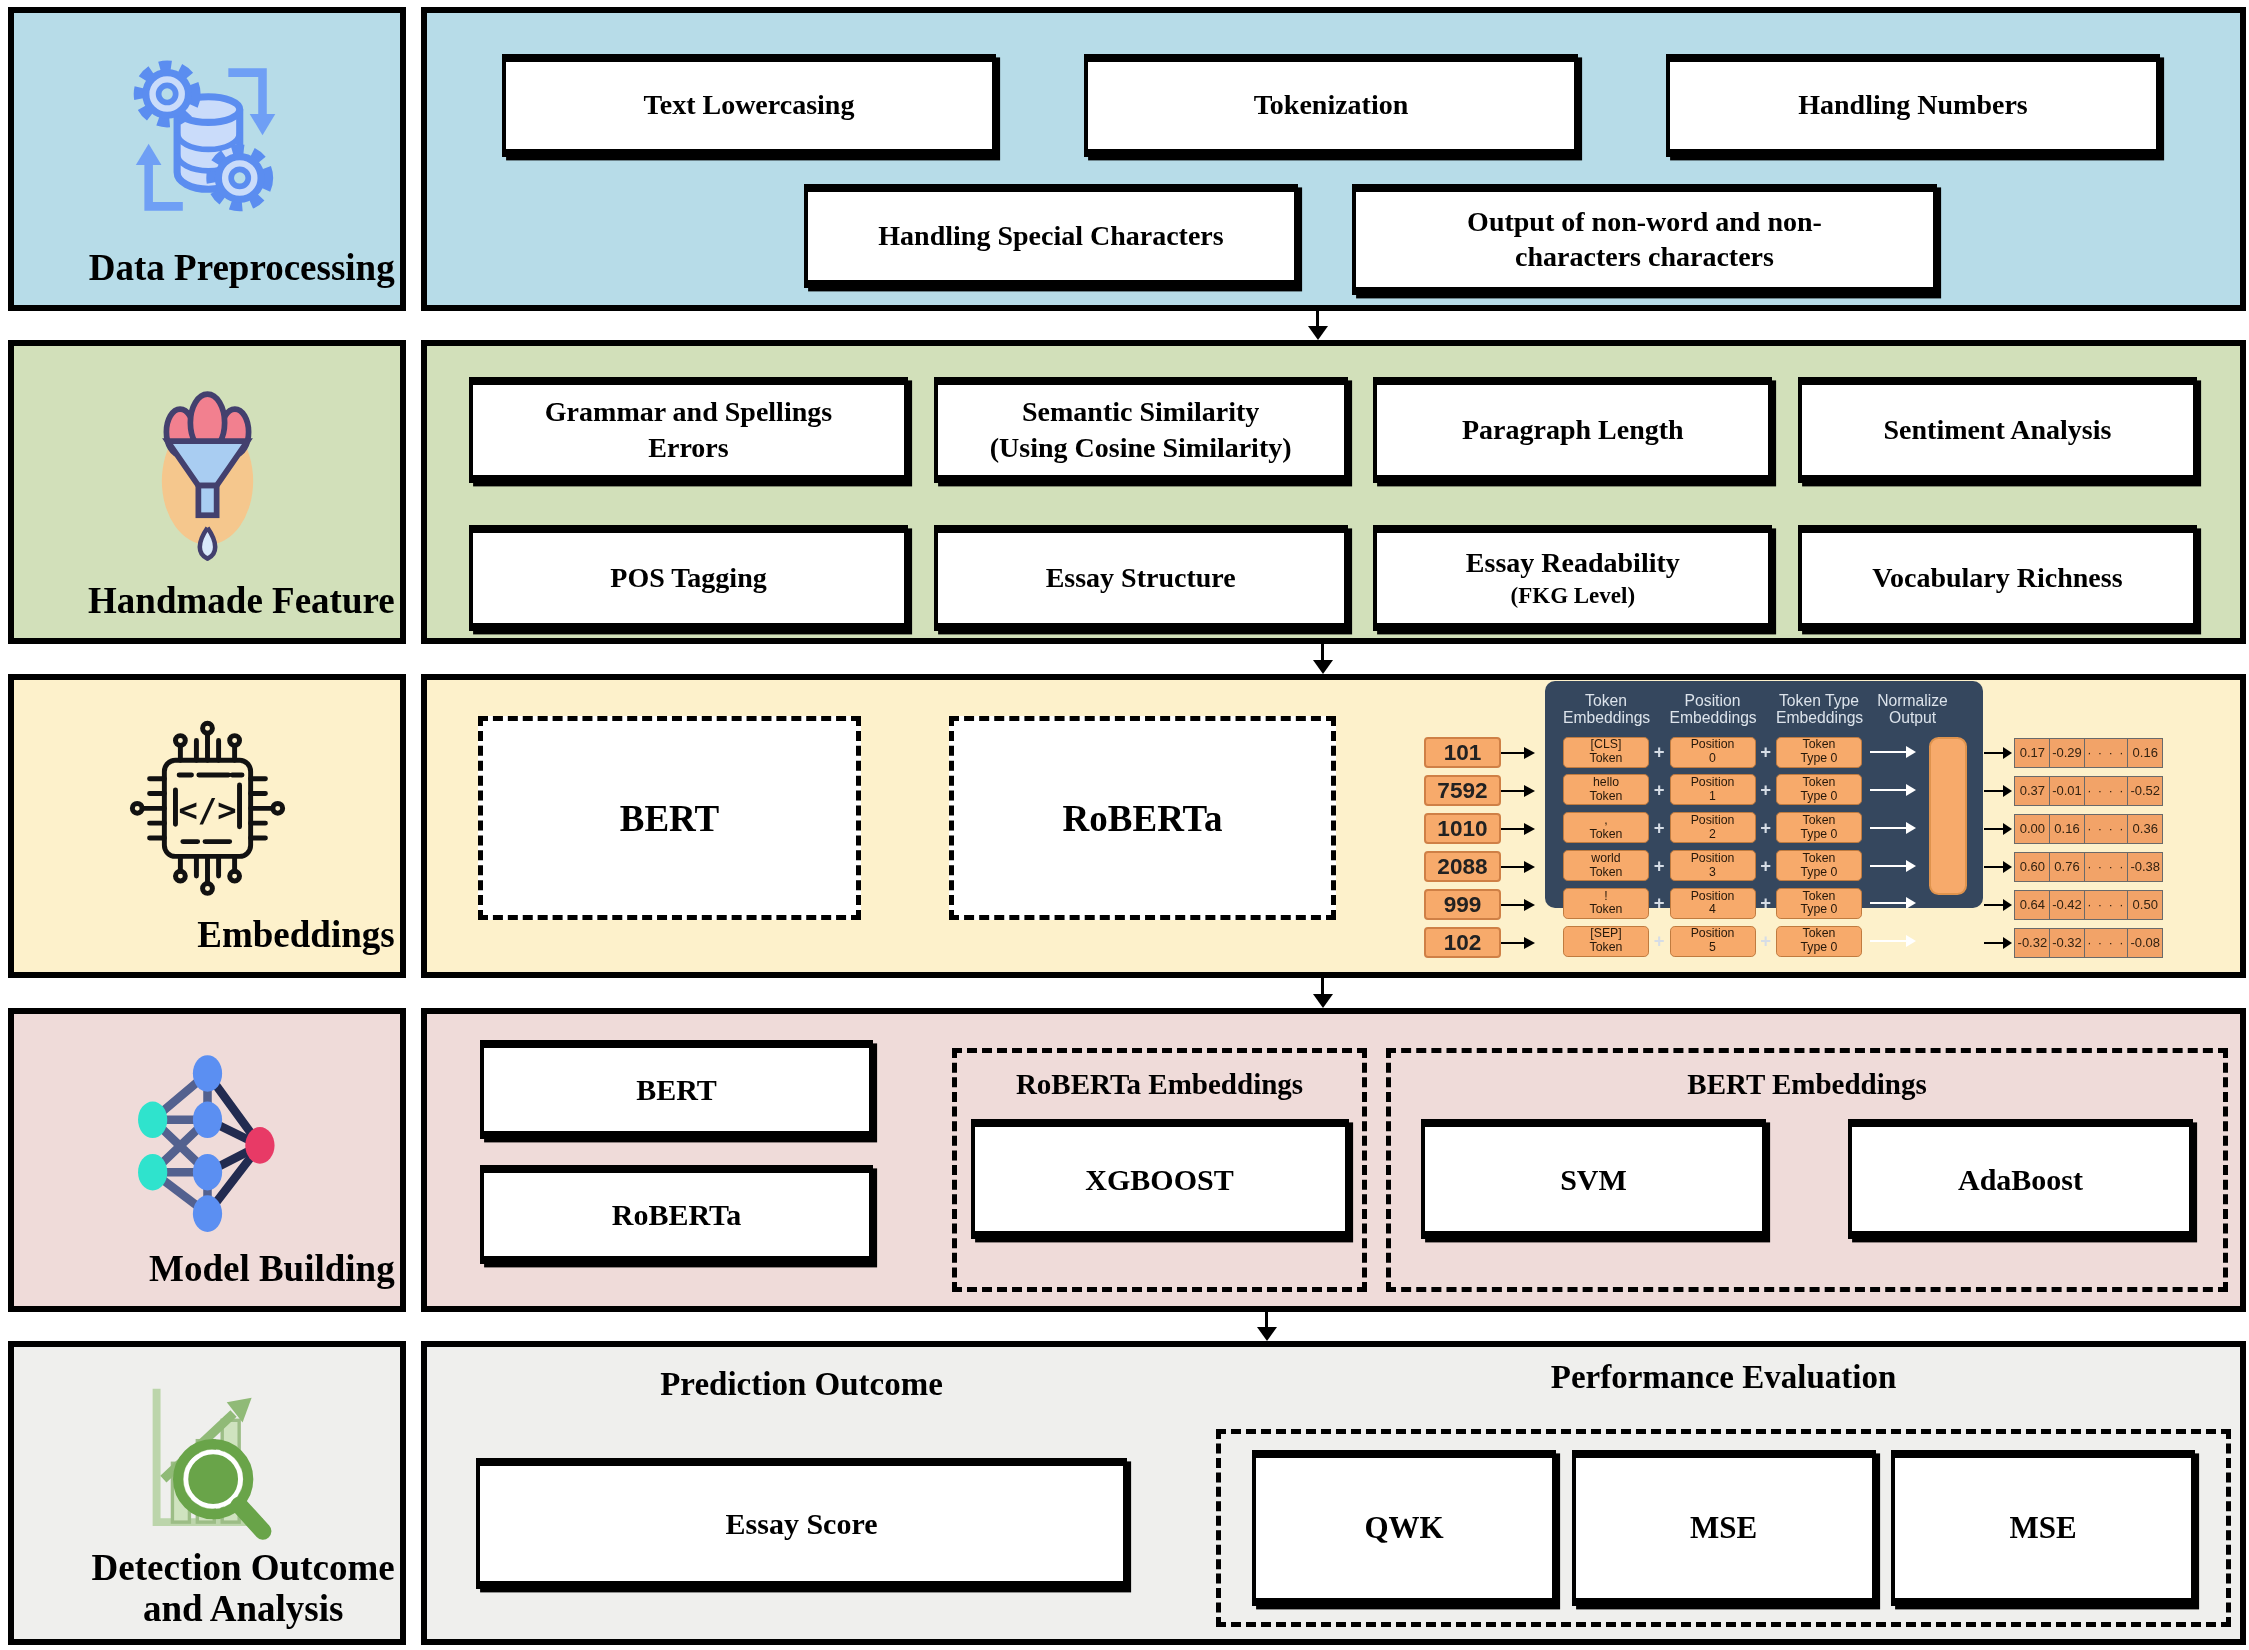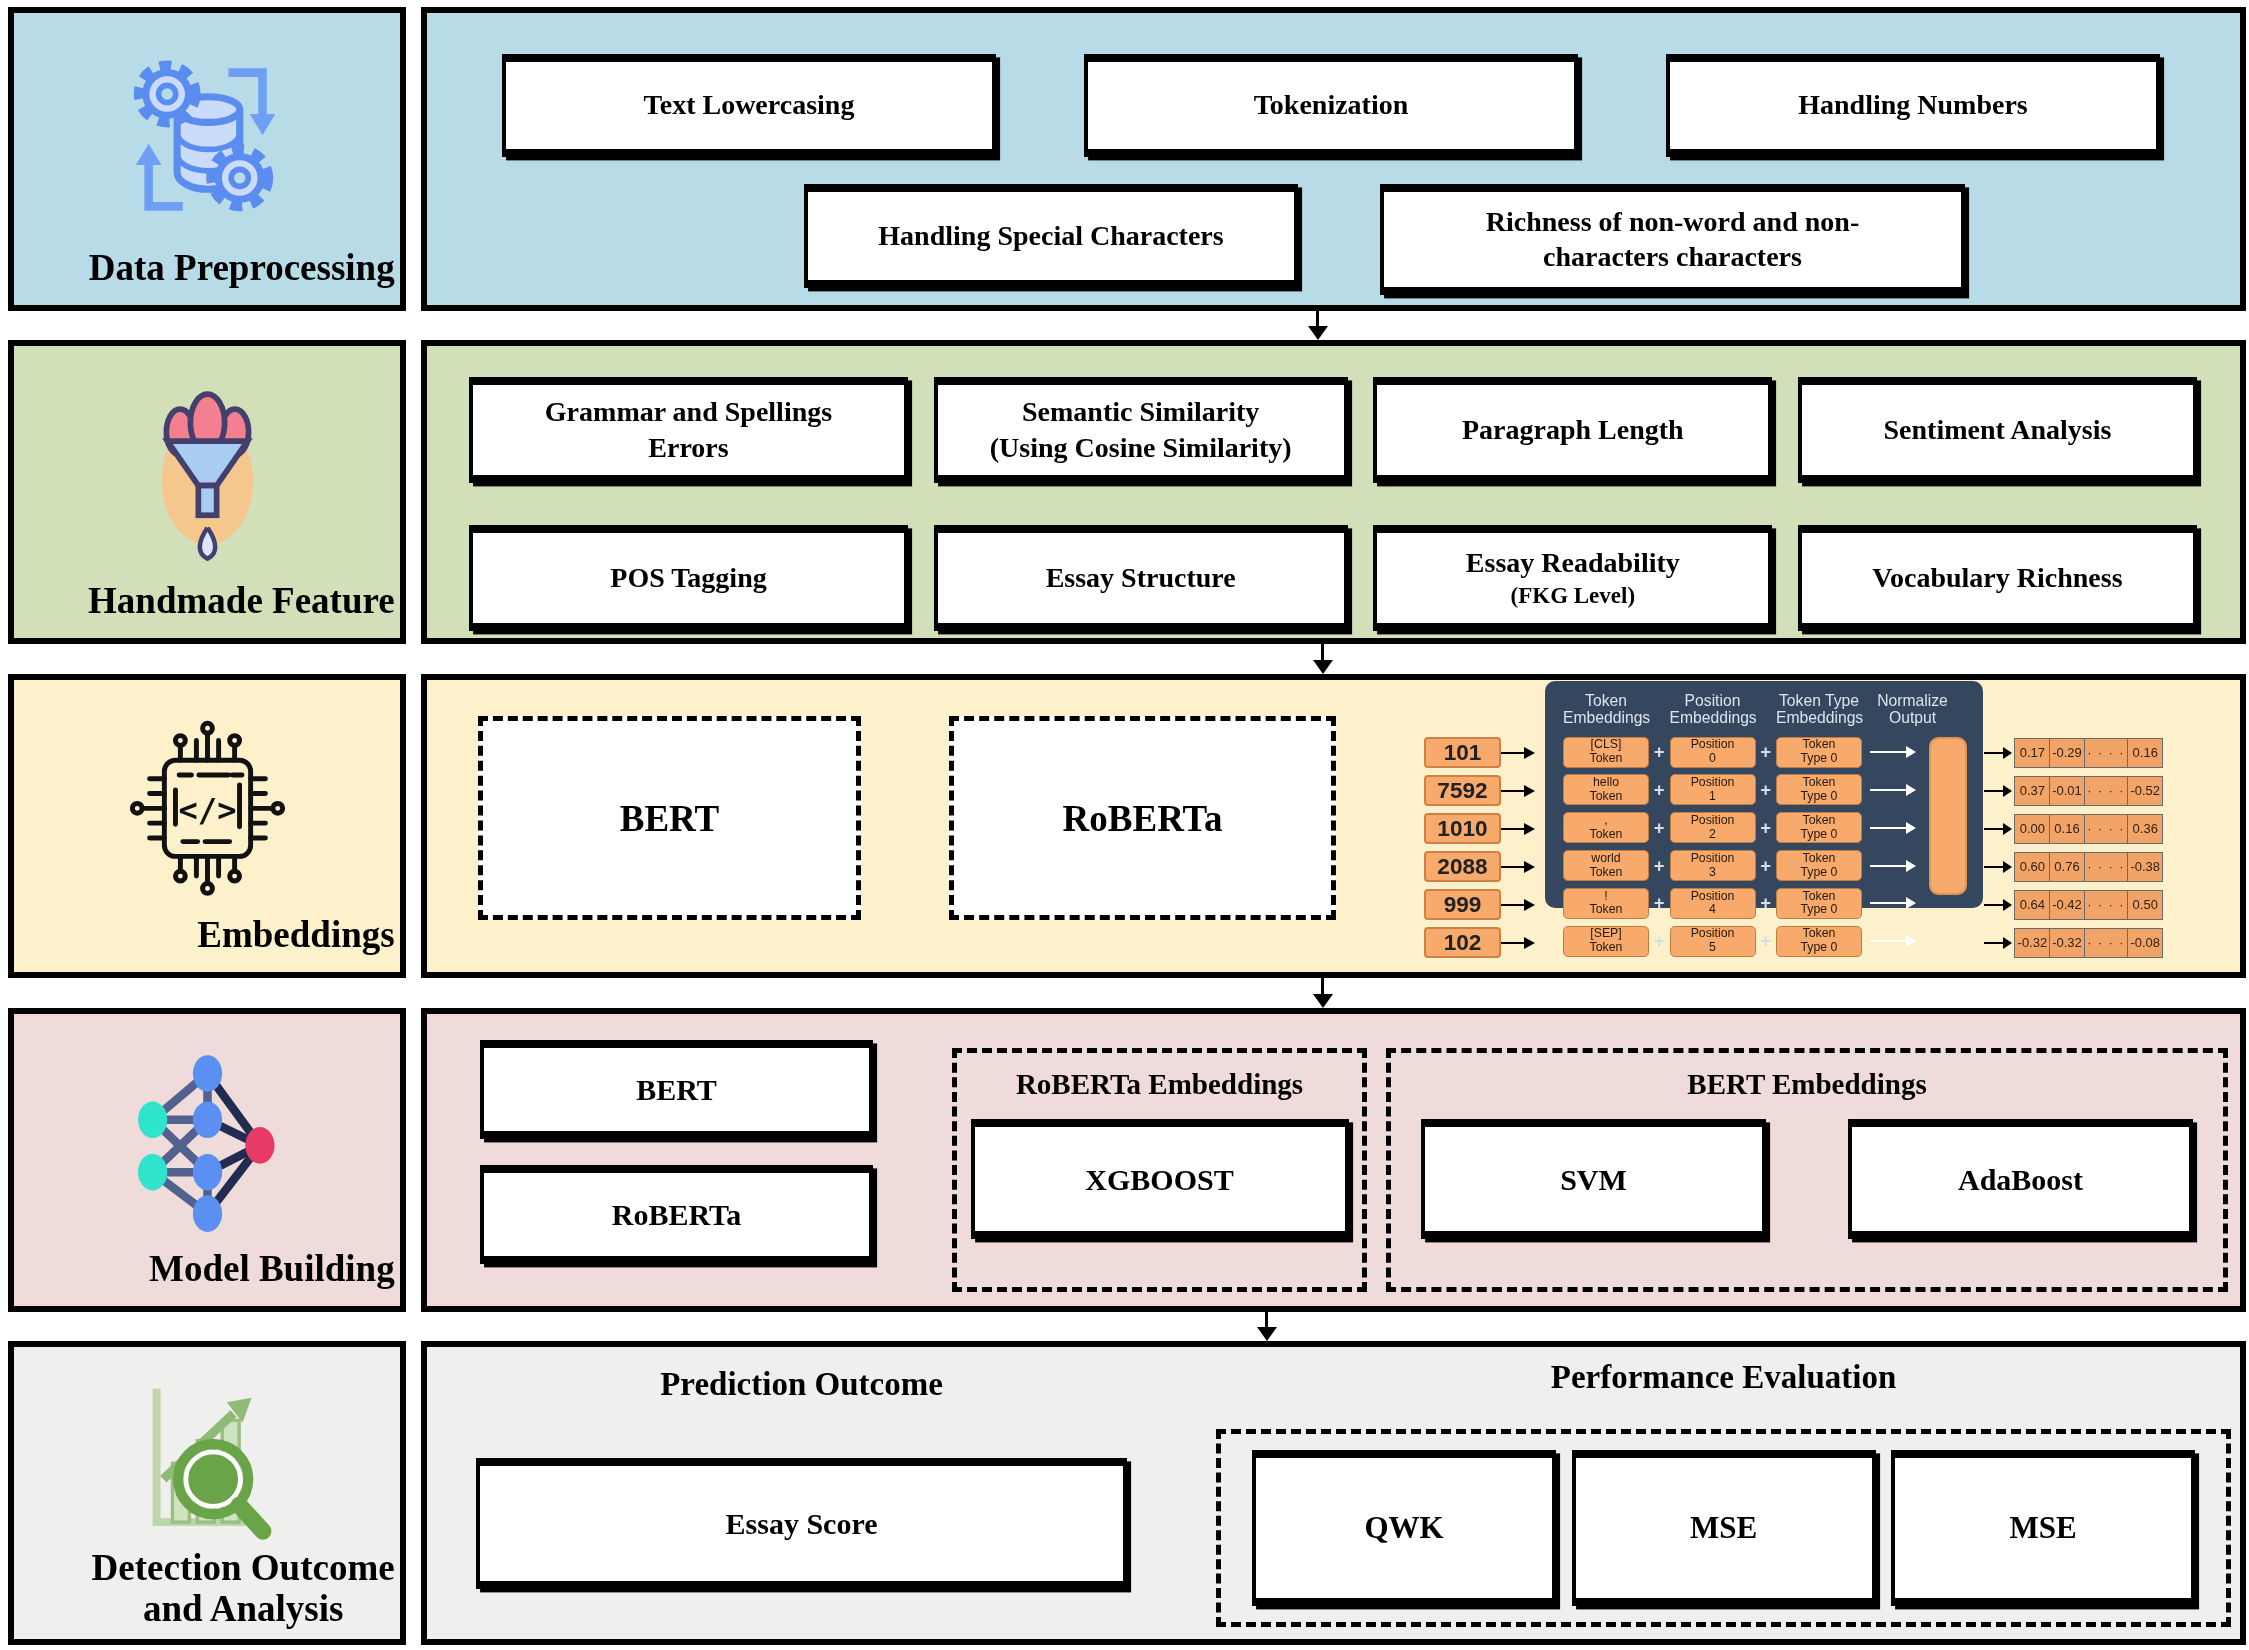--- a/index.html
+++ b/index.html
@@ -43,21 +43,21 @@
   .dgroup-label { font-weight:bold; font-size:29px; margin-top:15px; color:#000; }
 
   
   .vconn { position:absolute; width:23px; height:30px; display:flex; flex-direction:column; align-items:center; }
   .vconn .shaft { width:2.1px; height:15.7px; background:#000; }
   .vconn .head  { width:0; height:0; border-left:10.3px solid transparent; border-right:10.3px solid transparent; border-top:14.4px solid #000; }
 
   
   .b1-row { position:absolute; display:flex; }
   .b1-row1 { left:75px; top:41px; gap:88px; }
-  .b1-row2 { left:377px; top:171px; gap:82px; }
+  .b1-row2 { left:377px; top:171px; gap:54px; }
   .b1-row1 .wbox { width:494px; height:103px; }
   .b1-row2 .wbox1 { width:494px; height:104px; }
   .b1-row2 .wbox2 { width:585px; height:111px; line-height:1.25; }
 
   
   .b2-row { position:absolute; left:42px; width:1728px; display:flex; justify-content:space-between; }
   .b2-row1 { top:31px; }
   .b2-row2 { top:179px; }
   .b2-row .wbox { height:106px; }
   .b2-c1 { width:439px; } .b2-c2 { width:414px; } .b2-c3 { width:399px; } .b2-c4 { width:399px; }
@@ -179,21 +179,21 @@
           </div>
         <div class="wbox">
             <span>Handling Numbers</span>
           </div>
       </div>
       <div class="b1-row b1-row2">
         <div class="wbox wbox1">
             <span>Handling Special Characters</span>
           </div>
         <div class="wbox wbox2">
-          <span>Richness of non-word and non-</span>
+          <span>Output of non-word and non-</span>
           <span>characters characters</span>
         </div>
       </div>
     </div>
   </div>
 
   <div class="vconn" style="top:310px; left:1306px;">
       <div class="shaft"></div>
       <div class="head"></div>
     </div>

